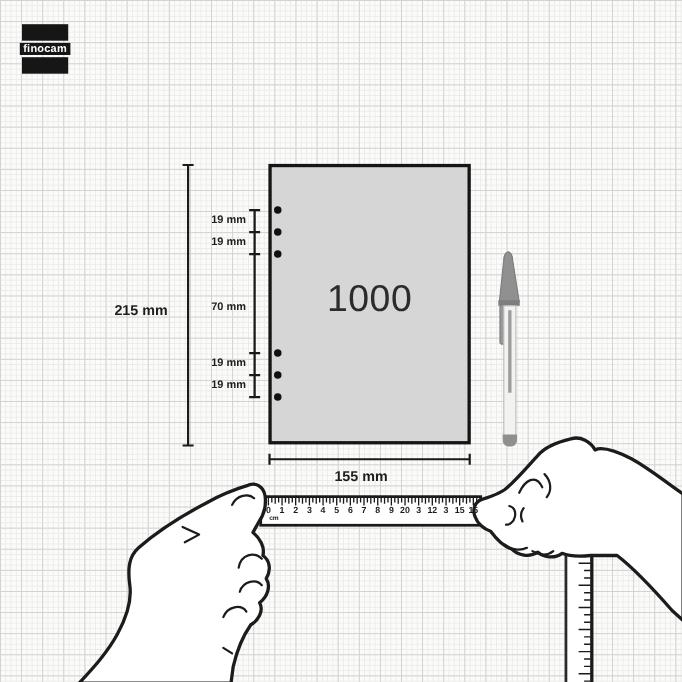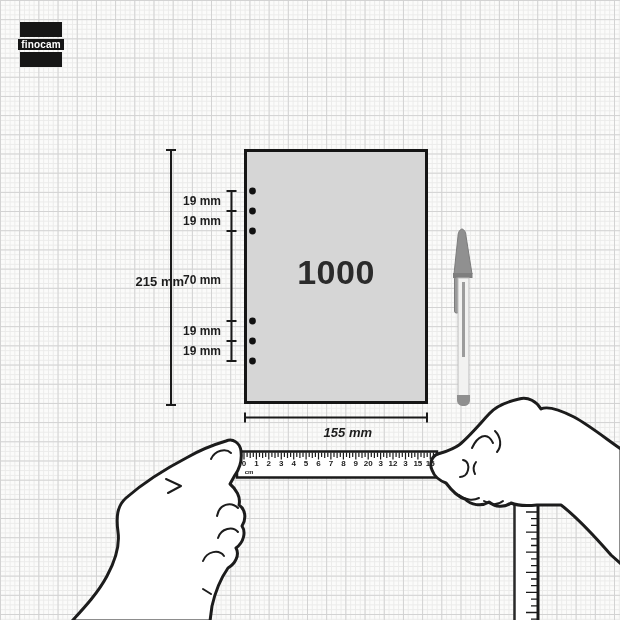--- a/index.html
+++ b/index.html
@@ -17,24 +17,24 @@
   .art{position:absolute;left:0;top:0;width:620px;height:620px;}
   
   .logo{position:absolute;left:18px;top:22px;width:46px;}
   .logo-band{background:#161616;}
   .logo-band.top{height:15px;margin:0 2px 2px 2px;}
   .logo-band.mid{height:11px;display:flex;align-items:center;justify-content:center;}
   .logo-band.bottom{height:15px;margin:2px 2px 0 2px;}
   .logo-text{color:#fff;font-size:10px;font-weight:700;letter-spacing:0.2px;line-height:1;}
   
   .dim-label{position:absolute;color:#1d1d1d;font-weight:700;font-size:13px;line-height:14px;}
-  .dim-center{text-align:right;width:80px;}
-  .seg-label{position:absolute;left:180px;width:44px;text-align:center;color:#1d1d1d;font-weight:700;font-size:12px;line-height:14px;}
+  .dim-center{text-align:left;width:80px;}
+  .seg-label{position:absolute;left:192px;width:44px;text-align:left;color:#1d1d1d;font-weight:700;font-size:10px;line-height:14px;}
   .page-number{position:absolute;left:276px;top:253px;width:120px;text-align:center;
-    font-size:34px;font-weight:700;color:#2b2b2b;letter-spacing:0.5px;}
+    font-size:34px;font-weight:400;color:#2b2b2b;letter-spacing:0.5px;}
   
   .ruler-num{position:absolute;top:459px;transform:translateX(-50%);
     font-size:8px;font-weight:700;color:#1a1a1a;line-height:9px;}
   .ruler-unit{position:absolute;left:249px;top:469px;transform:translateX(-50%);
     font-size:6px;font-weight:700;color:#1a1a1a;line-height:7px;}
 </style>
 </head>
 <body>
 
 <div class="stage">
@@ -145,21 +145,21 @@
     </div>
     <div class="logo-band bottom"></div>
   </div>
 
   <div class="dim-label dim-center" style="left:104px;top:275px;">215 mm</div>
   <div class="seg-label" style="top:194px;">19 mm</div>
   <div class="seg-label" style="top:214px;">19 mm</div>
   <div class="seg-label" style="top:273px;">70 mm</div>
   <div class="seg-label" style="top:324px;">19 mm</div>
   <div class="seg-label" style="top:344px;">19 mm</div>
-  <div class="dim-label dim-center" style="left:292px;top:426px;font-style:italic;">155 mm</div>
+  <div class="dim-label dim-center" style="left:304px;top:426px;">155 mm</div>
   <div class="page-number">1000</div>
 
   <div>
       <span class="ruler-num" style="left: 244px;">0</span>
       <span class="ruler-num" style="left: 256.42px;">1</span>
       <span class="ruler-num" style="left: 268.84px;">2</span>
       <span class="ruler-num" style="left: 281.26px;">3</span>
       <span class="ruler-num" style="left: 293.68px;">4</span>
       <span class="ruler-num" style="left: 306.1px;">5</span>
       <span class="ruler-num" style="left: 318.52px;">6</span>

